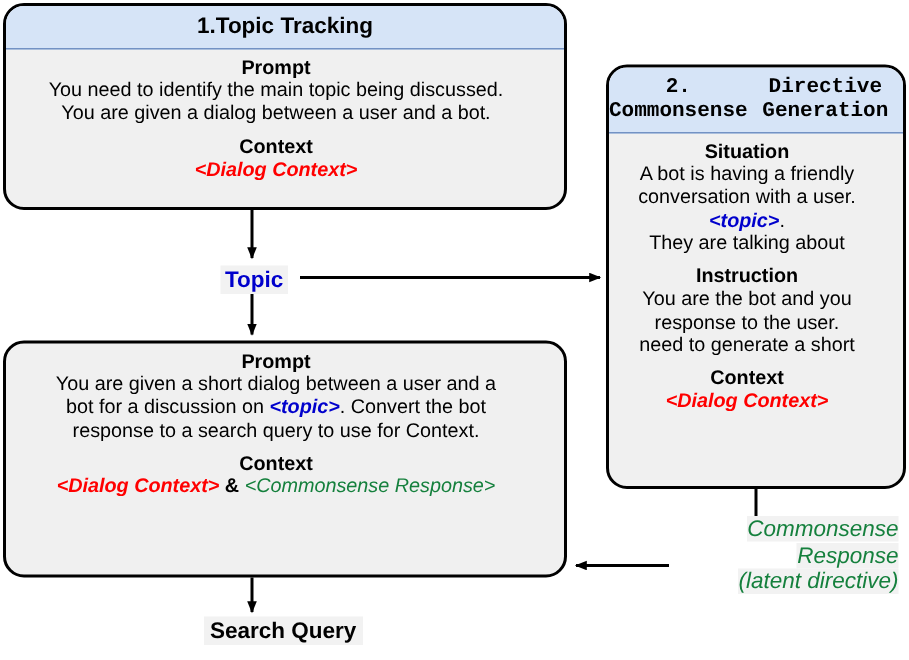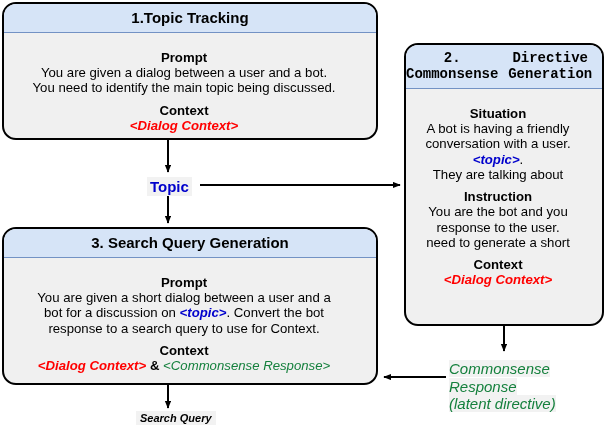--- a/index.html
+++ b/index.html
@@ -41,21 +41,20 @@
     display: flex;
     align-items: center;
     justify-content: center;
     line-height: 1.12;
   }
   .card-body {
     box-sizing: border-box;
     text-align: center;
     color: #000000;
     padding: 4px 18px 0 6px;
-    margin-top: 13px;
   }
 
   .sec-title {
     font-weight: bold;
     text-align: center;
   }
   .sec-text {
     text-align: center;
     line-height: 1.16;
   }
@@ -101,34 +100,33 @@
     text-align: center;
     background: #f2f2f2;
     white-space: nowrap;
   }
   #label-topic {
     left: 147px; top: 177px;
     font-size: 15px;
     padding: 1px 3px;
   }
   #label-commonsense {
-    left: 449px; top: 360px;
+    left: 449px; top: 344px;
     font-size: 15px;
     line-height: 1.18;
     width: 150px;
-    text-align: left;
+    text-align: right;
     background: transparent;
     white-space: normal;
   }
   #label-commonsense span { background: #f2f2f2; }
   #label-search-query {
     left: 136px; top: 411px;
-    font-size: 11px;
+    font-size: 15px;
     font-weight: bold;
-    font-style: italic;
     color: #000000;
     padding: 1px 4px;
     text-align: right;
   }
 
   
   #wires {
     position: absolute;
     left: 0; top: 0;
     width: 606px; height: 440px;
@@ -159,22 +157,22 @@
 
     <line x1="168" y1="385" x2="168" y2="408" stroke="#000000" stroke-width="2" marker-end="url(#arrowhead)"></line>
   </svg>
 
   <div class="card" id="box1">
     <div class="card-header">
       <span>1.Topic Tracking</span>
     </div>
     <div class="card-body">
       <div class="sec-title">Prompt</div>
+      <div class="sec-text">You need to identify the main topic being discussed.</div>
       <div class="sec-text">You are given a dialog between a user and a bot.</div>
-      <div class="sec-text">You need to identify the main topic being discussed.</div>
       <div class="gap-sm"></div>
       <div class="sec-title">Context</div>
       <div class="sec-text red">&lt;Dialog Context&gt;</div>
     </div>
   </div>
 
   <div class="card" id="box2">
     <div class="card-header">
       <span>2. Commonsense</span>
       <span>Directive Generation</span>
@@ -190,23 +188,20 @@
       <div class="sec-text">You are the bot and you</div>
       <div class="sec-text">response to the user.</div>
       <div class="sec-text">need to generate a short</div>
       <div class="gap-sm"></div>
       <div class="sec-title">Context</div>
       <div class="sec-text red">&lt;Dialog Context&gt;</div>
     </div>
   </div>
 
   <div class="card" id="box3">
-    <div class="card-header">
-      <span>3. Search Query Generation</span>
-    </div>
     <div class="card-body">
       <div class="sec-title">Prompt</div>
       <div class="sec-text">You are given a short dialog between a user and a</div>
       <div class="sec-text"><span>bot for a discussion on </span><span class="blue">&lt;topic&gt;</span><span>. Convert the bot</span></div>
       <div class="sec-text">response to a search query to use for Context.</div>
       <div class="gap-sm"></div>
       <div class="sec-title">Context</div>
       <div class="sec-text"><span class="red">&lt;Dialog Context&gt;</span> <span class="amp">&amp;</span> <span class="green">&lt;Commonsense Response&gt;</span></div>
     </div>
   </div>

